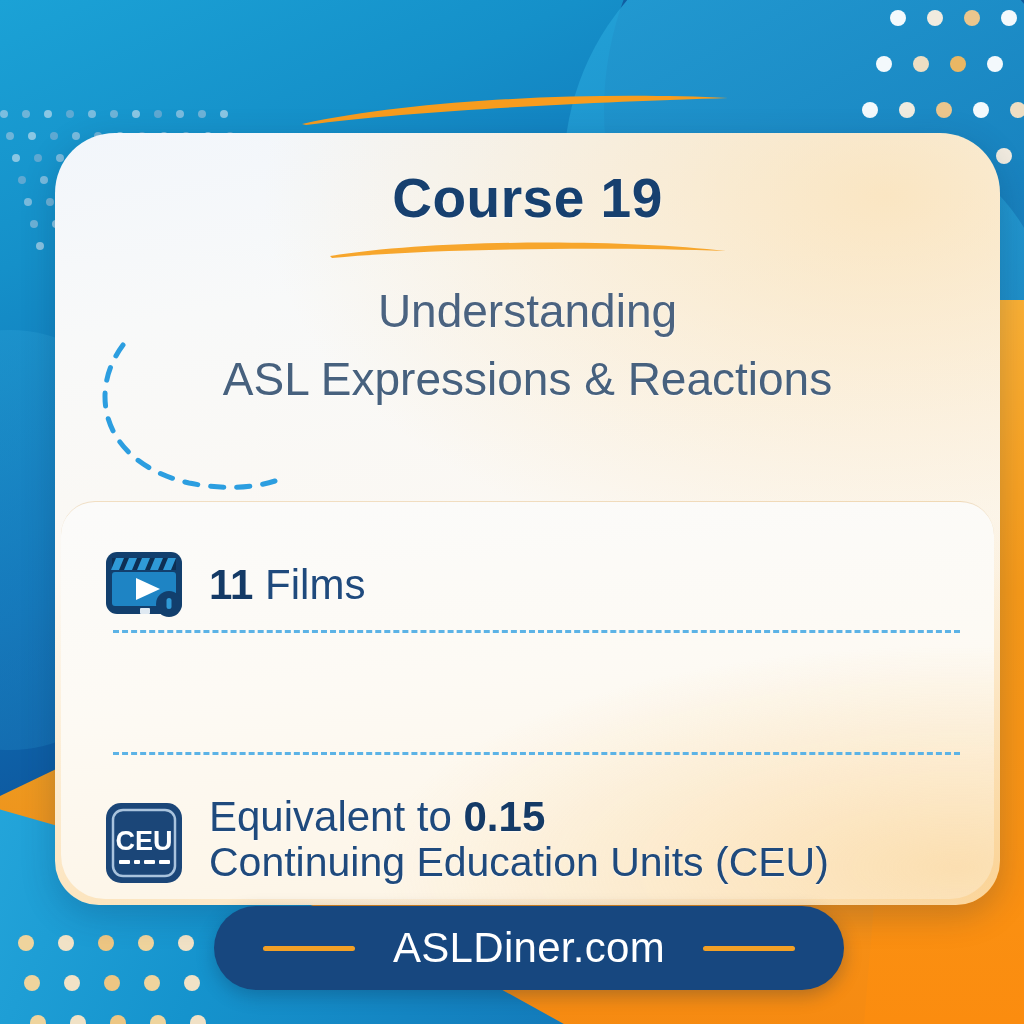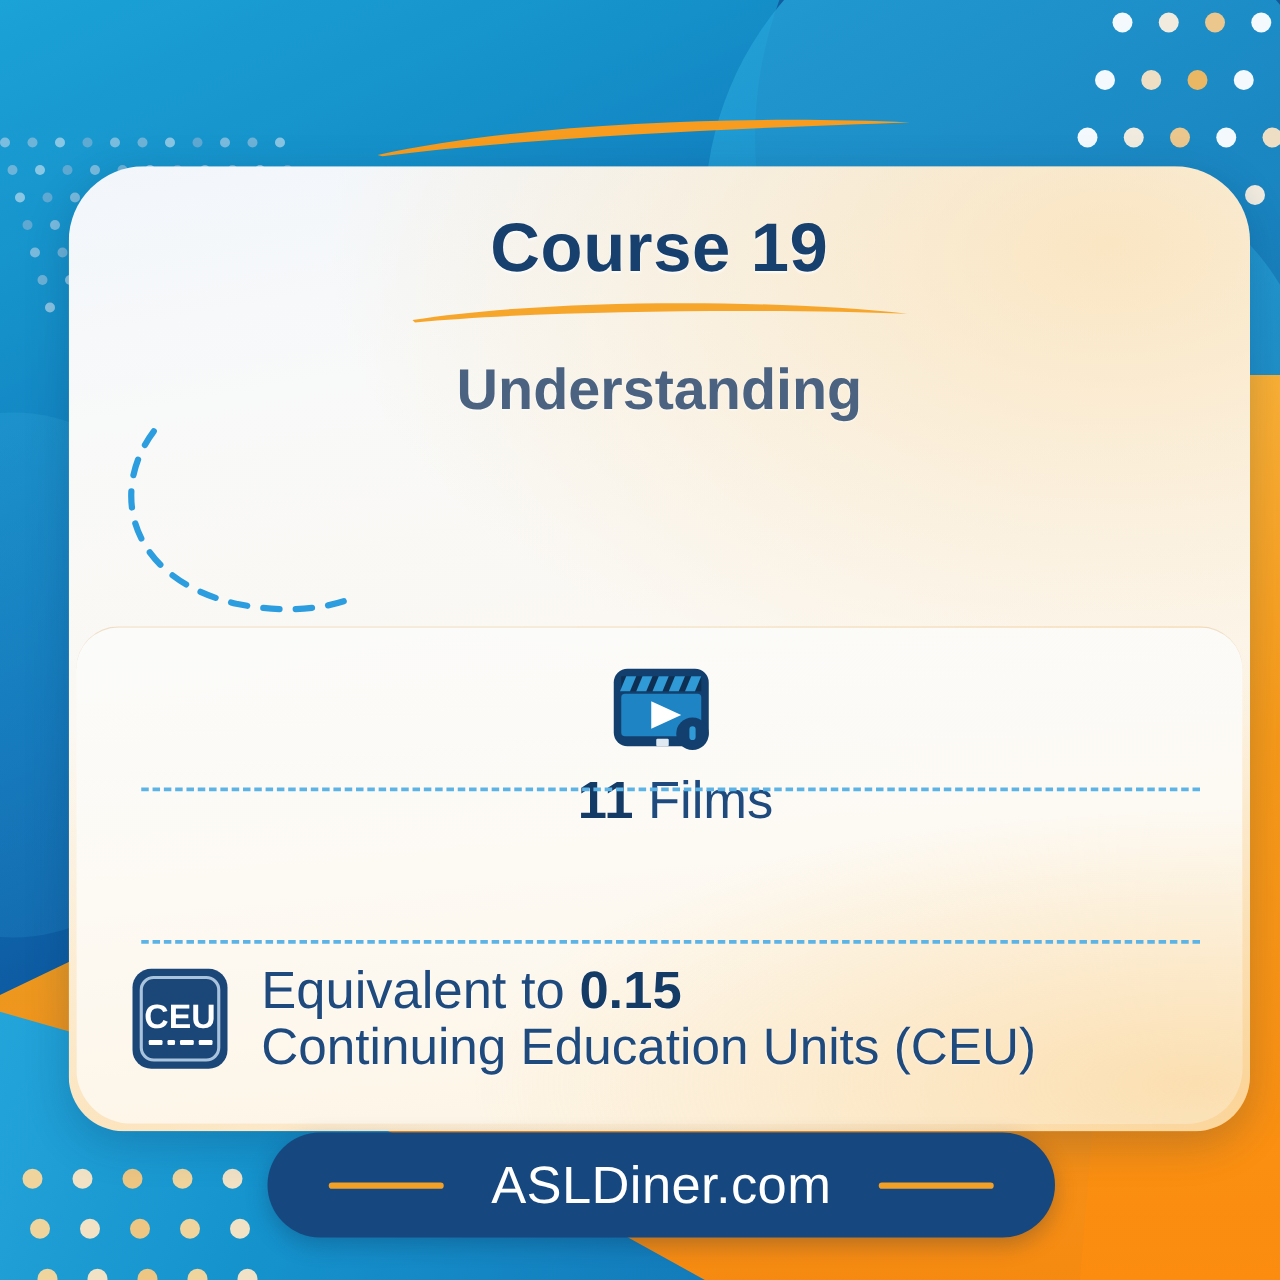--- a/index.html
+++ b/index.html
@@ -104,21 +104,21 @@
     position:relative; height:365px;
     display:flex; flex-direction:column; align-items:center;
   }
   .course-title{
     margin-top:33px;
     font-size:55px; font-weight:bold; color:#17406f; letter-spacing:.5px;
     text-shadow:0 1px 2px rgba(255,255,255,.8);
   }
   .course-swoosh{ margin-top:6px; width:400px; height:24px; }
   .course-sub1{
-    margin-top:24px; font-size:46px; color:#4b6380; font-weight:700;
+    margin-top:24px; font-size:46px; color:#4b6380; font-weight:400;
     text-shadow:0 1px 2px rgba(255,255,255,.75);
   }
   .course-sub2{
     margin-top:14px; font-size:46px; color:#47617e; font-weight:400;
     text-shadow:0 1px 2px rgba(255,255,255,.75);
   }
 
   .dashed-arc{ position:absolute; left:38px; top:200px; width:190px; height:170px; }
 
   
@@ -304,29 +304,30 @@
   </svg>
 
   <div class="card">
 
     <div class="card-head">
       <div class="course-title">Course 19</div>
       <svg class="course-swoosh" viewBox="0 0 400 24">
         <path d="M2 20 C 110 3, 290 3, 398 15 C 290 11, 110 12, 4 22 Z" fill="#f7a62c"></path>
       </svg>
       <div class="course-sub1">Understanding</div>
+      <div class="course-sub2">ASL Expressions &amp; Reactions</div>
     </div>
 
     <svg class="dashed-arc" viewBox="0 0 190 170">
       <path d="M30 12 C -6 60, 10 130, 96 150 C 130 157, 160 155, 182 148" fill="none" stroke="#2c9ee0" stroke-width="5" stroke-dasharray="13 13" stroke-linecap="round"></path>
     </svg>
 
     <div class="panel">
 
-      <div class="row" style="top:18px;height:98px;flex-direction:column;">
+      <div class="row" style="top:34px;height:98px;">
         <div class="row-icon">
           <svg width="86" height="78" viewBox="0 0 86 78">
             <rect x="3" y="6" width="76" height="62" rx="11" fill="#123f6d"></rect>
             <rect x="9" y="12" width="64" height="12" fill="#0e2f52"></rect>
             <g fill="#2f9ad6">
               <polygon points="13,12 21,12 16,24 8,24"></polygon>
               <polygon points="26,12 34,12 29,24 21,24"></polygon>
               <polygon points="39,12 47,12 42,24 34,24"></polygon>
               <polygon points="52,12 60,12 55,24 47,24"></polygon>
               <polygon points="65,12 73,12 68,24 60,24"></polygon>
@@ -344,21 +345,21 @@
             <span>Films</span>
           </div>
         </div>
       </div>
 
       <div class="sep" style="top:128px;"></div>
 
 
       <div class="sep" style="top:250px;"></div>
 
-      <div class="row" style="top:266px;height:118px;align-items:flex-start;">
+      <div class="row" style="top:266px;height:118px;align-items:flex-end;">
         <div class="row-icon" style="padding-top:4px;">
           <svg width="82" height="86" viewBox="0 0 82 86">
             <rect x="3" y="3" width="76" height="80" rx="15" fill="#1b4678"></rect>
             <rect x="10" y="10" width="62" height="66" rx="10" fill="none" stroke="#a9c3dd" stroke-width="2.5"></rect>
             <text x="41" y="50" font-family="Liberation Sans, sans-serif" font-size="27" font-weight="bold" fill="#ffffff" text-anchor="middle">CEU</text>
             <g fill="#ffffff">
               <rect x="16" y="60" width="11" height="4" rx="1"></rect>
               <rect x="31" y="60" width="6" height="4" rx="1"></rect>
               <rect x="41" y="60" width="11" height="4" rx="1"></rect>
               <rect x="56" y="60" width="11" height="4" rx="1"></rect>

